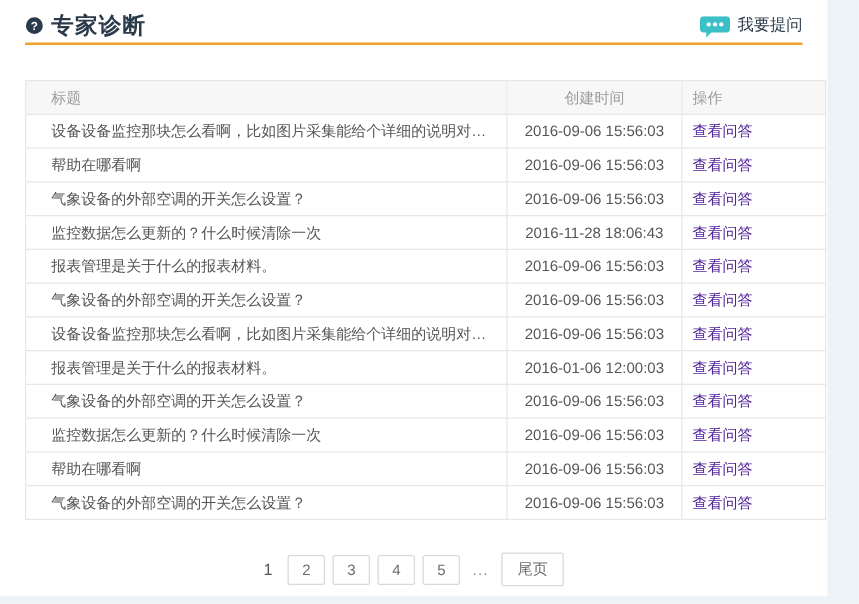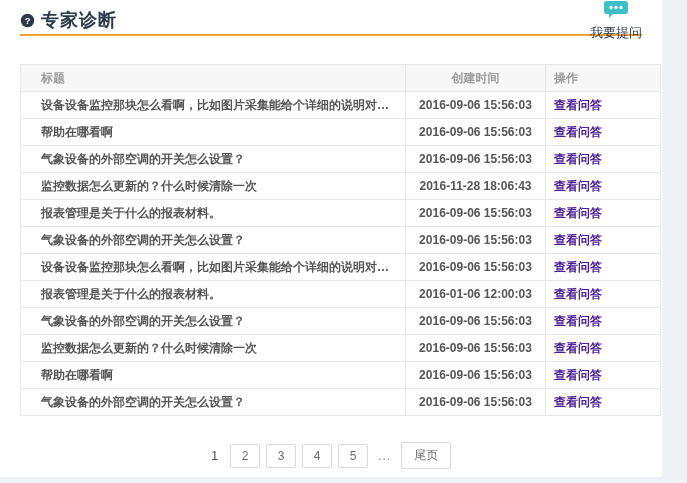--- a/index.html
+++ b/index.html
@@ -13,29 +13,29 @@
     width:662px;height:477px;background:#ffffff;position:relative;
   }
   
   .header{
     height:36px;margin:0 20px;display:flex;align-items:center;justify-content:space-between;
     border-bottom:2px solid #f0a330;padding-top:6px;box-sizing:border-box;
   }
   .header-left{display:flex;align-items:center;gap:6px;}
   .title{font-size:18px;font-weight:bold;color:#2b3a4a;letter-spacing:1px;}
   .title-icon{display:inline-flex;align-items:center;}
-  .ask-btn{display:flex;align-items:center;gap:6px;text-decoration:none;cursor:pointer;flex-direction:column;}
+  .ask-btn{display:flex;align-items:center;gap:6px;text-decoration:none;cursor:pointer;}
   .ask-label{font-size:13px;color:#2b3a4a;}
   .bubble-icon{display:inline-flex;align-items:center;margin-top:2px;}
   
   .qtable{
     width:640px;margin:28px 20px 0 20px;border-collapse:collapse;table-layout:fixed;
   }
   .qtable th,.qtable td{
-    border:1px solid #e7e7e7;font-weight:bold;font-size:12px;
+    border:1px solid #e7e7e7;font-weight:normal;font-size:12px;
     height:27px;box-sizing:border-box;padding:0 8px;
     overflow:hidden;white-space:nowrap;text-overflow:ellipsis;
   }
   .qtable thead th{background:#f7f7f7;color:#9c9c9c;}
   .qtable td{color:#555555;}
   .c-title{width:385px;text-align:left;padding-left:20px !important;}
   .c-time{width:140px;text-align:center;color:#666666;}
   .c-action{width:115px;text-align:left;}
   .view-link{color:#4c1d95;text-decoration:none;font-size:12px;cursor:pointer;}
   

